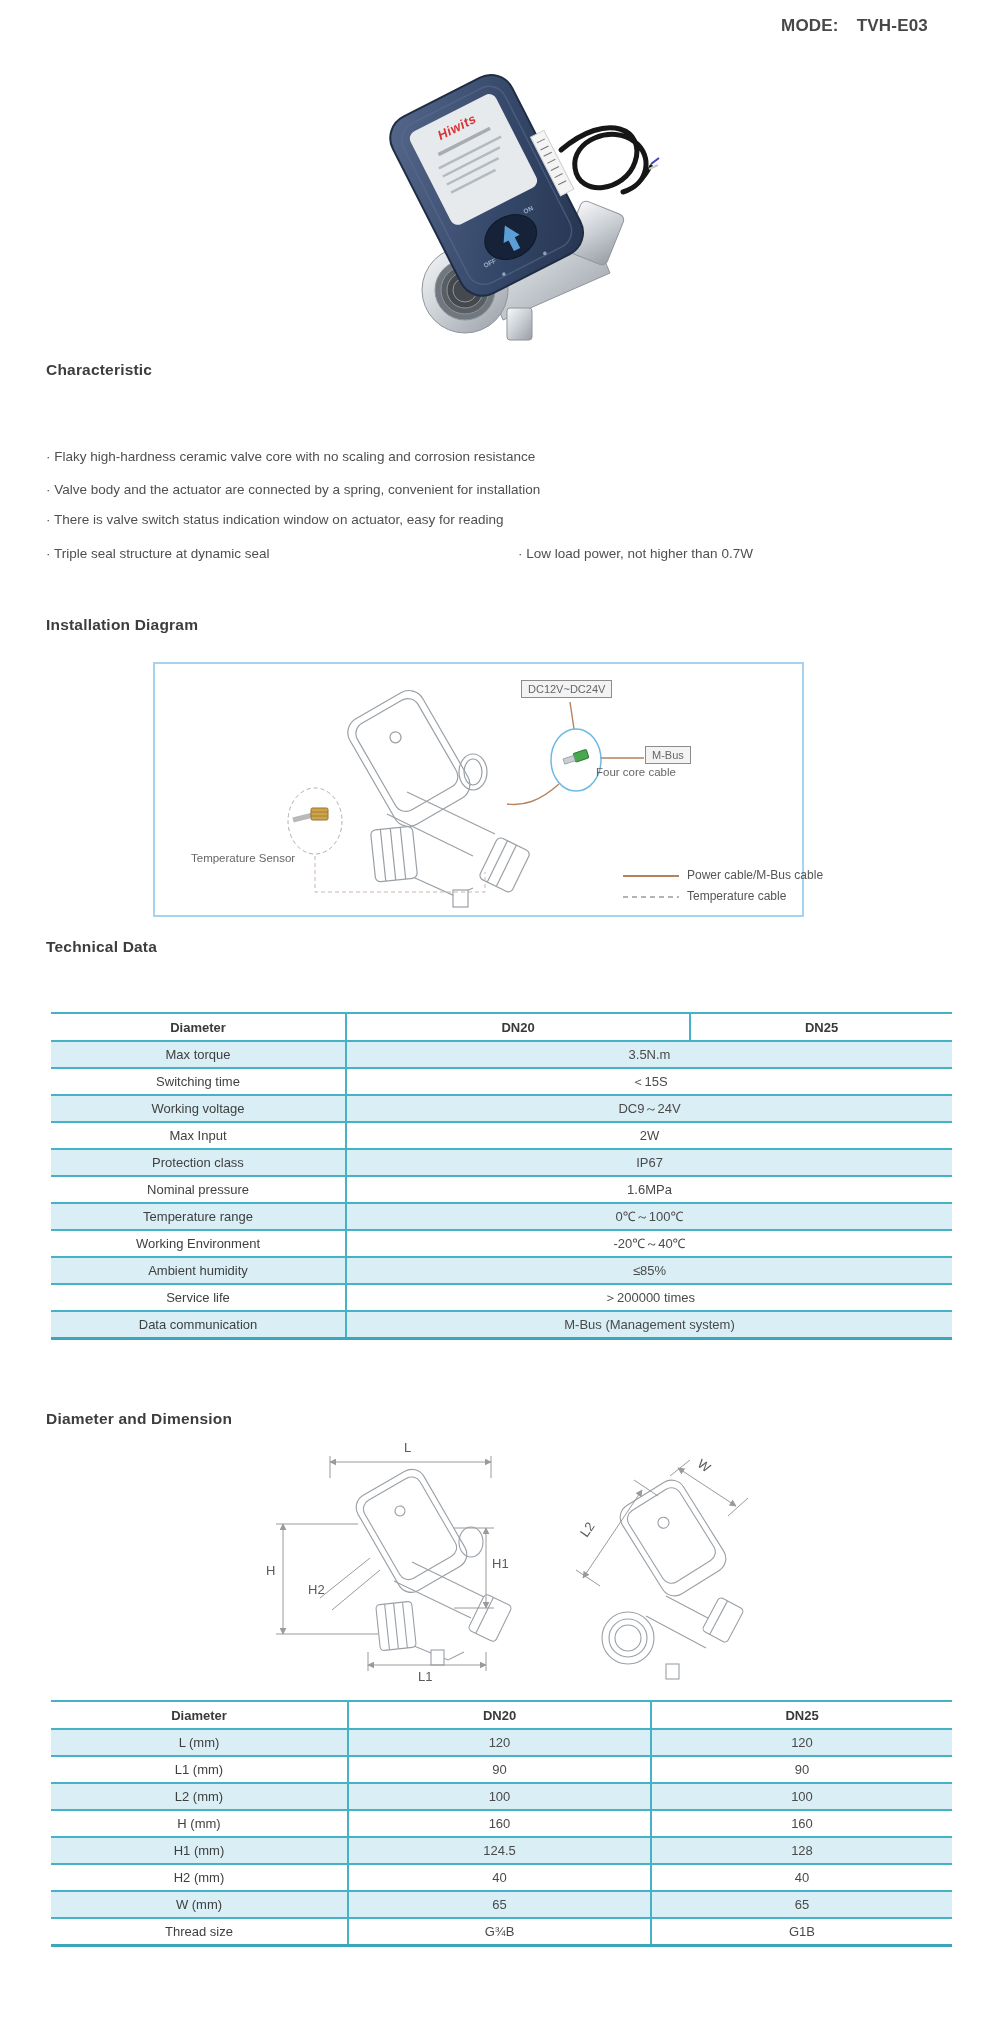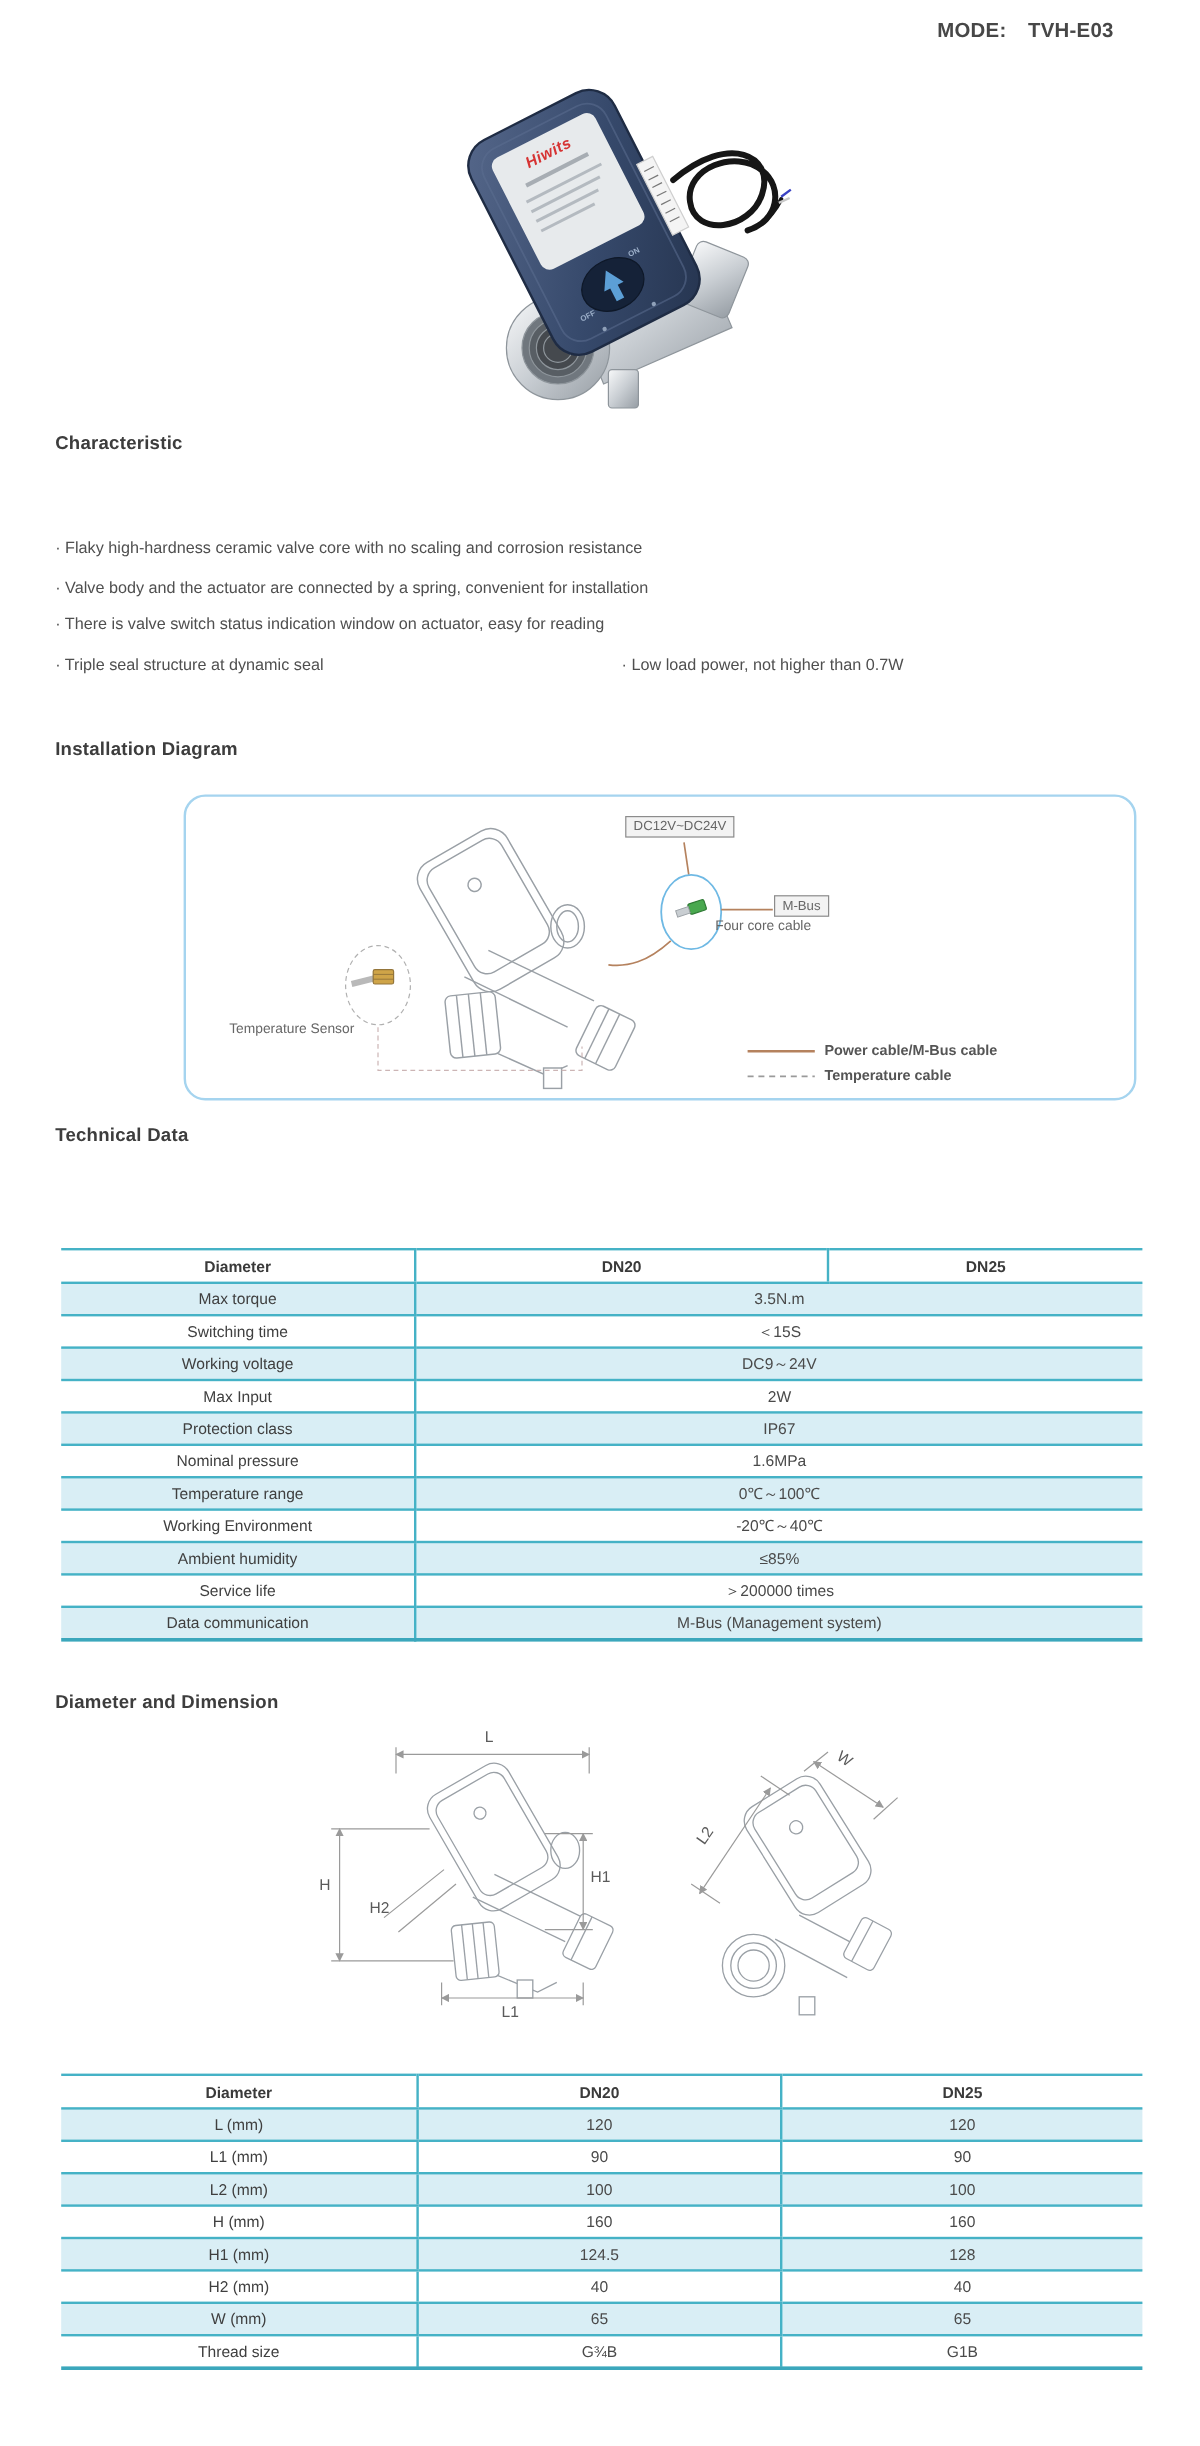--- a/index.html
+++ b/index.html
@@ -16,31 +16,31 @@
   
   .bullet{position:absolute;left:46px;font-size:13.5px;color:#4f4f4f;white-space:nowrap;}
   .bullet-right{position:absolute;left:472px;top:0;}
 
   
   .photo{position:absolute;left:383px;top:58px;width:278px;height:292px;}
   .brand-text{font:italic 700 13px "Liberation Sans",sans-serif;letter-spacing:.5px;}
   .tiny-onoff{font:700 6.5px "Liberation Sans",sans-serif;}
 
   
-  .diagram-box{position:absolute;left:153px;top:662px;width:794px;height:255px;
-    border:2px solid #a5d4ef;border-radius:18px;box-sizing:border-box;}
+  .diagram-box{position:absolute;left:153px;top:662px;width:651px;height:255px;
+    border:2px solid #a5d4ef;border-radius:0;box-sizing:border-box;}
   .diagram-box svg{position:absolute;left:0;top:0;}
   .tag-box{position:absolute;border:1px solid #8c8c8c;background:#f3f3f3;color:#666;
     font-size:11px;padding:2px 6px;white-space:nowrap;}
   .diag-text{position:absolute;color:#666;font-size:11.5px;white-space:nowrap;}
-  .legend-text{position:absolute;color:#555;font-size:12px;white-space:nowrap;font-weight:bold;}
+  .legend-text{position:absolute;color:#555;font-size:12px;white-space:nowrap;}
 
   
   .spec-table{position:absolute;left:51px;width:901px;border-collapse:collapse;table-layout:fixed;
-    font-size:13px;color:#4a4a4a;margin-top:28px;}
+    font-size:13px;color:#4a4a4a;}
   .spec-table th,.spec-table td{height:25px;text-align:center;vertical-align:middle;padding:0 4px;
     border-bottom:2px solid #45b2c6;}
   .spec-table{border-top:2px solid #45b2c6;border-bottom:3px solid #3ba7bc;}
   .spec-table thead th{font-weight:700;color:#3a3a3a;height:26px;background:#fff;}
   .spec-table td.lbl{font-weight:400;color:#3f3f3f;}
   .spec-table tbody tr:nth-child(odd){background:#d9eef5;}
   
   .t1 tbody td.lbl{border-right:2px solid #45b2c6;}
   .t1 thead th + th{border-left:2px solid #45b2c6;}
   

